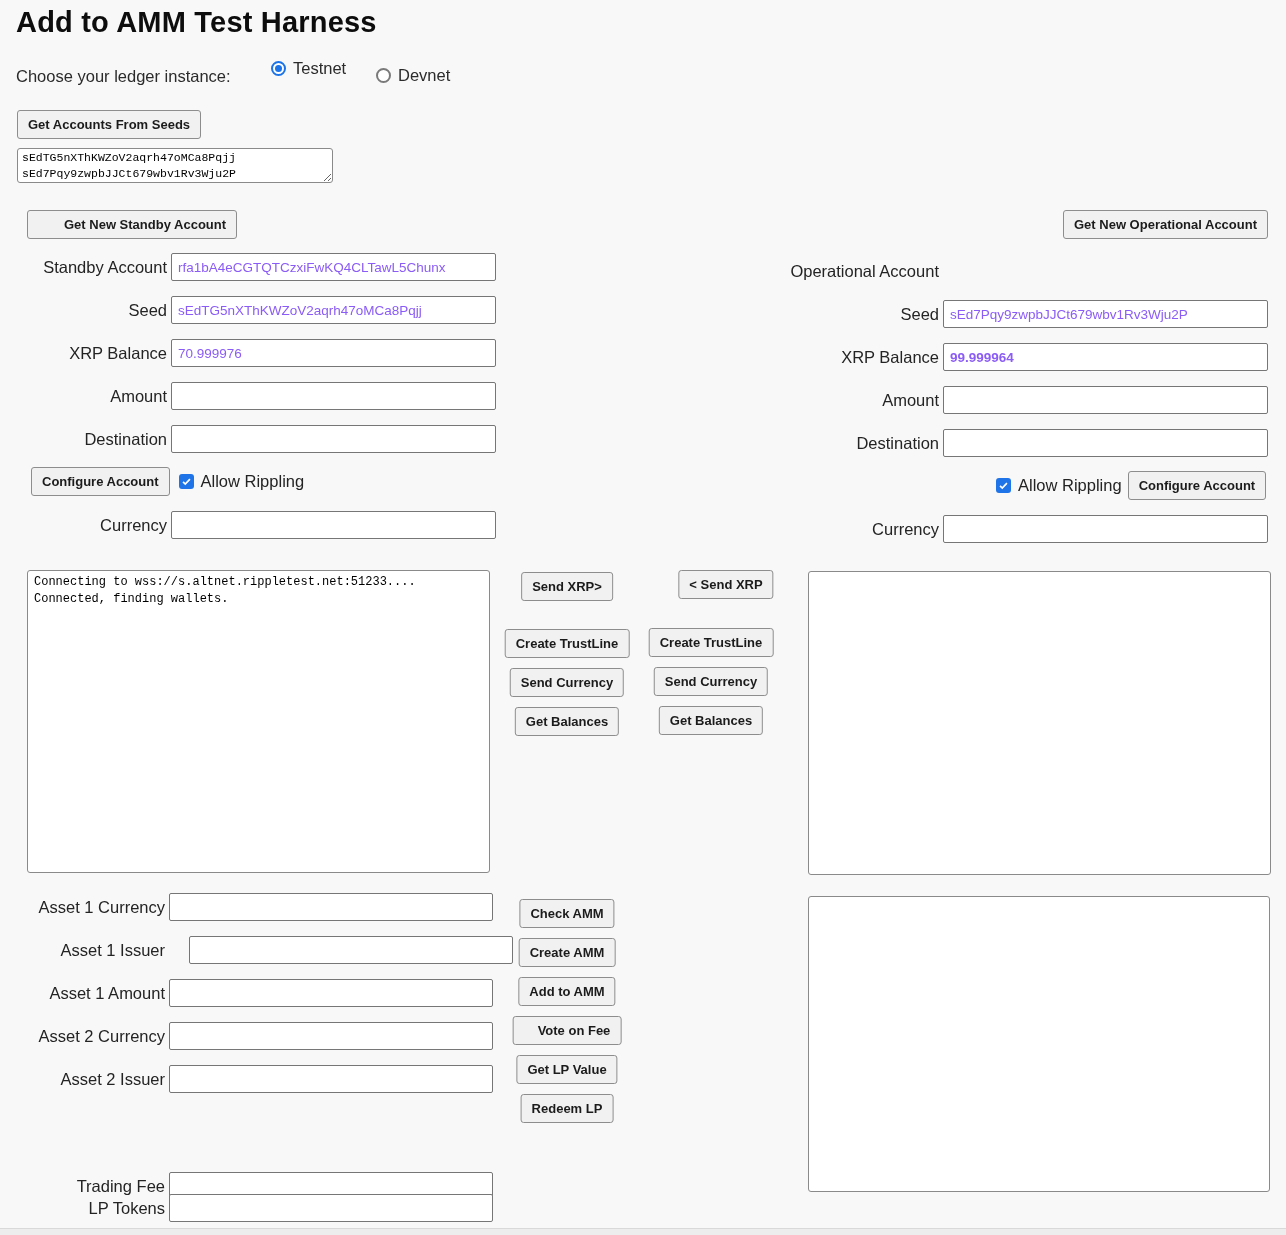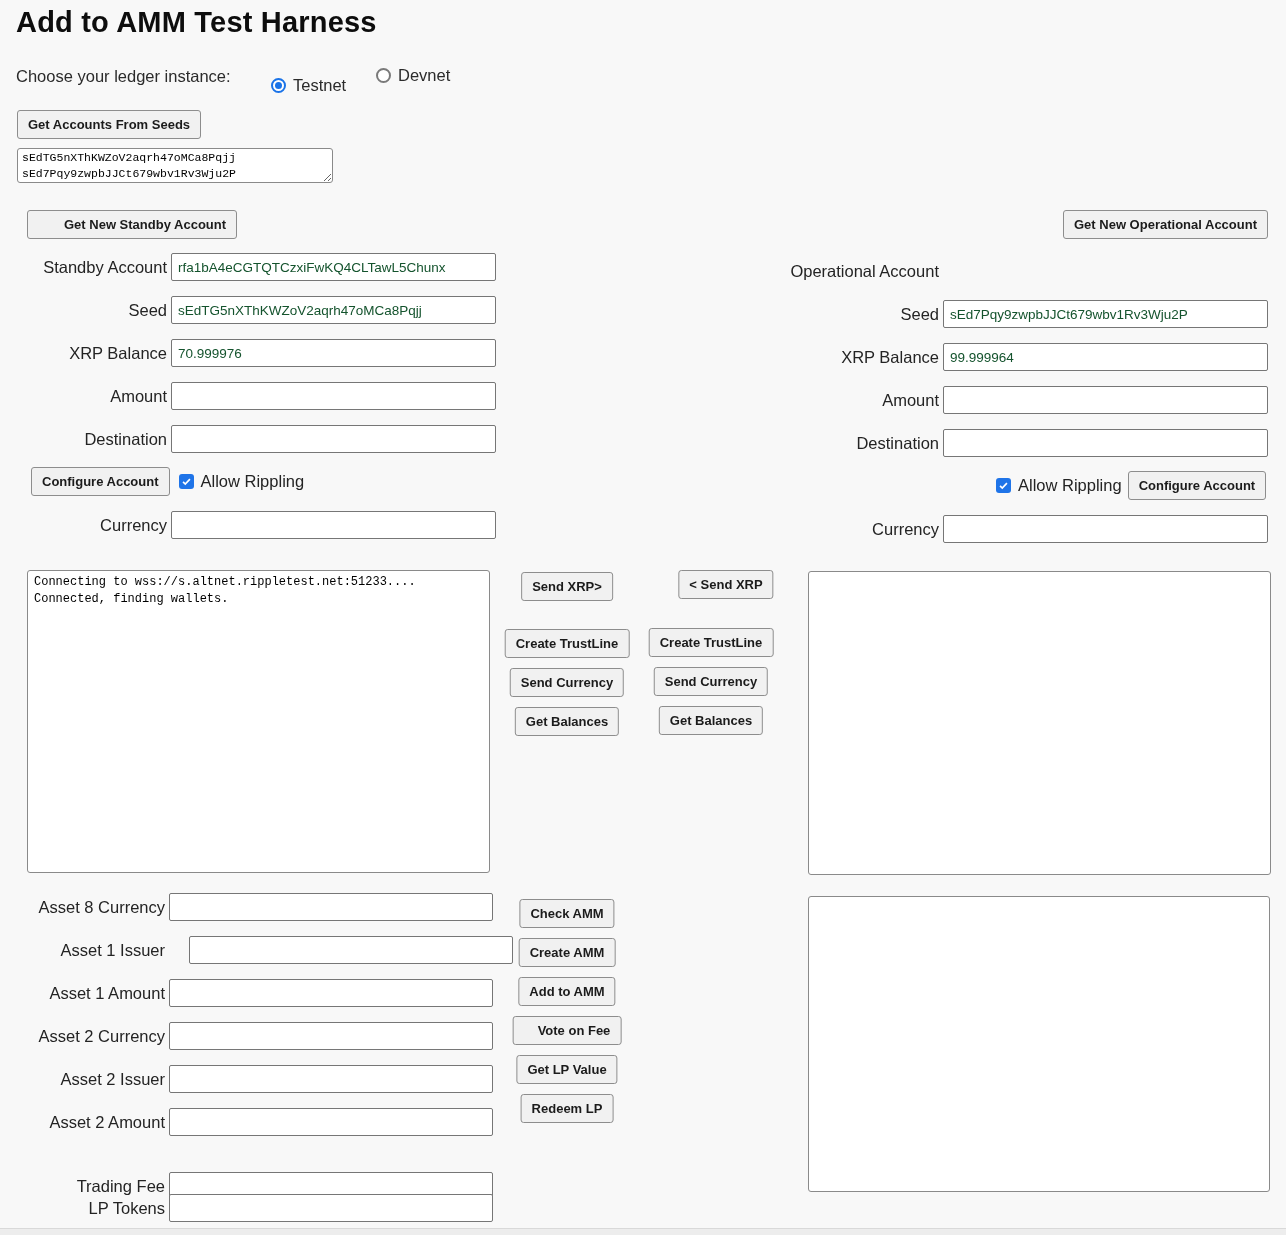--- a/index.html
+++ b/index.html
@@ -86,21 +86,21 @@
   }
   .inp{
     height:28px;
     box-sizing:border-box;
     border:1px solid #767676;
     border-radius:2px;
     background:#fff;
     font-family:"Liberation Sans","DejaVu Sans",sans-serif;
     font-size:13.5px;
     padding:0 6px;
-    color:#14532d;
+    color:#8b5cf6;
     flex:none;
   }
   .ta{
     position:absolute;
     box-sizing:border-box;
     background:#fff;
     border:1px solid #8a8a8a;
     border-radius:3px;
     font-family:"Liberation Mono","DejaVu Sans Mono",monospace;
     font-size:12px;
@@ -147,21 +147,21 @@
   }
 </style>
 </head>
 <body>
 
 <div class="page">
 
   <h1 class="title abs" style="left:16px;top:6px;">Add to AMM Test Harness</h1>
 
   <span class="prompt abs" style="left:16px;top:67px;">Choose your ledger instance:</span>
-  <label class="radio-opt abs" style="left:271px;top:76px;">
+  <label class="radio-opt abs" style="left:271px;top:59px;">
     <span class="radio on"></span>
     <span>Testnet</span>
   </label>
   <label class="radio-opt abs" style="left:376px;top:66px;">
     <span class="radio off"></span>
     <span>Devnet</span>
   </label>
 
   <button class="btn abs" style="left:17px;top:110px;">Get Accounts From Seeds</button>
   <textarea class="ta seeds" style="left: 17px; top: 148px; width: 316px; height: 35px;" spellcheck="false">sEdTG5nXThKWZoV2aqrh47oMCa8Pqjj
@@ -222,21 +222,21 @@
 
   <div class="row" style="left:618px;top:257px;">
     <label class="lbl" style="width:321px;">Operational Account</label>
   </div>
   <div class="row" style="left:618px;top:300px;">
     <label class="lbl" style="width:321px;">Seed</label>
     <input class="inp" style="width: 325px;" value="sEd7Pqy9zwpbJJCt679wbv1Rv3Wju2P">
   </div>
   <div class="row" style="left:618px;top:343px;">
     <label class="lbl" style="width:321px;">XRP Balance</label>
-    <input class="inp" style="width: 325px;" value="99.999964">
+    <input class="inp" style="width: 325px; font-weight: bold;" value="99.999964">
   </div>
   <div class="row" style="left:618px;top:386px;">
     <label class="lbl" style="width:321px;">Amount</label>
     <input class="inp" style="width: 325px;" value="">
   </div>
   <div class="row" style="left:618px;top:429px;">
     <label class="lbl" style="width:321px;">Destination</label>
     <input class="inp" style="width: 325px;" value="">
   </div>
 
@@ -251,41 +251,37 @@
   </div>
 
   <div class="row" style="left:618px;top:515px;">
     <label class="lbl" style="width:321px;">Currency</label>
     <input class="inp" style="width: 325px;" value="">
   </div>
 
   <textarea class="ta" style="left: 808px; top: 571px; width: 463px; height: 304px;" spellcheck="false"></textarea>
 
   <div class="row" style="left:0;top:893px;">
-    <label class="lbl" style="width:165px;">Asset 8 Currency</label>
+    <label class="lbl" style="width:165px;">Asset 1 Currency</label>
     <input class="inp" style="width: 324px;" value="">
   </div>
   <div class="row" style="left:0;top:936px;gap:24px;">
     <label class="lbl" style="width:165px;">Asset 1 Issuer</label>
     <input class="inp" style="width: 324px;" value="">
   </div>
   <div class="row" style="left:0;top:979px;">
     <label class="lbl" style="width:165px;">Asset 1 Amount</label>
     <input class="inp" style="width: 324px;" value="">
   </div>
   <div class="row" style="left:0;top:1022px;">
     <label class="lbl" style="width:165px;">Asset 2 Currency</label>
     <input class="inp" style="width: 324px;" value="">
   </div>
   <div class="row" style="left:0;top:1065px;">
     <label class="lbl" style="width:165px;">Asset 2 Issuer</label>
-    <input class="inp" style="width: 324px;" value="">
-  </div>
-  <div class="row" style="left:0;top:1108px;">
-    <label class="lbl" style="width:165px;">Asset 2 Amount</label>
     <input class="inp" style="width: 324px;" value="">
   </div>
   <div class="row" style="left:0;top:1172px;">
     <label class="lbl" style="width:165px;">Trading Fee</label>
     <input class="inp" style="width: 324px;" value="">
   </div>
   <div class="row" style="left:0;top:1194px;">
     <label class="lbl" style="width:165px;">LP Tokens</label>
     <input class="inp" style="width: 324px;" value="">
   </div>

